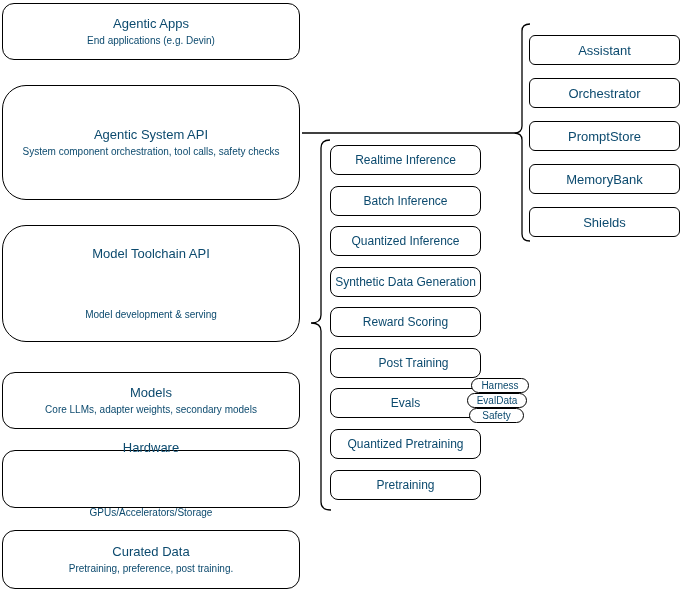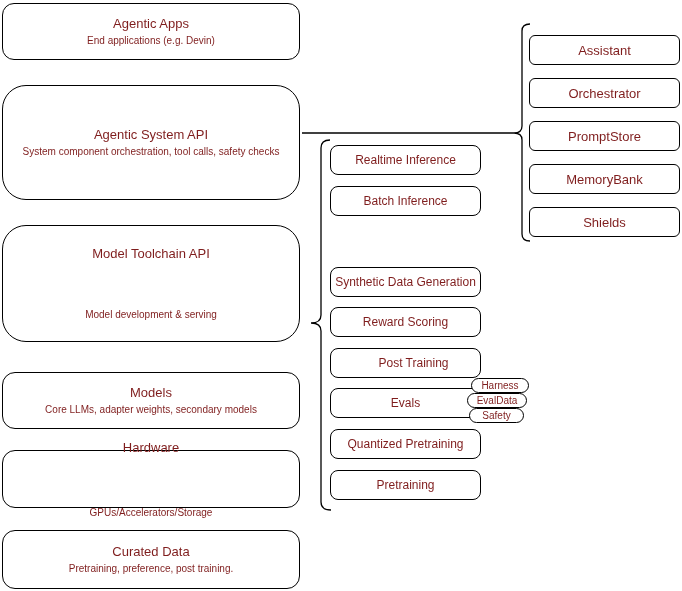--- a/index.html
+++ b/index.html
@@ -1,18 +1,18 @@
 <!DOCTYPE html>
 <html><head>
 <meta charset="utf-8">
 <style>
   html,body{margin:0;padding:0;background:#ffffff;}
   .canvas{
     position:relative;width:682px;height:591px;background:#ffffff;
-    font-family:"Liberation Sans",sans-serif;color:#7f1d1d;overflow:hidden;
+    font-family:"Liberation Sans",sans-serif;color:#0c4a6e;overflow:hidden;
   }
   .node{
     position:absolute;box-sizing:border-box;background:#ffffff;border:1.3px solid #000000;
     display:flex;flex-direction:column;align-items:center;justify-content:center;
     text-align:center;
   }
   .lbox{left:2px;width:298px;}
   .lbox .t{font-size:13px;line-height:15px;}
   .lbox .s{font-size:10px;line-height:13px;margin-top:3px;}
   .mbox{left:330px;width:151px;height:30px;border-radius:8px;font-size:12px;}
@@ -57,20 +57,23 @@
     <div class="t">Curated Data</div>
     <div class="s">Pretraining, preference, post training.</div>
   </div>
 
   <div class="node mbox" style="top:145px;">
     <span>Realtime Inference</span>
   </div>
   <div class="node mbox" style="top:186px;">
     <span>Batch Inference</span>
   </div>
+  <div class="node mbox" style="top:226px;">
+    <span>Quantized Inference</span>
+  </div>
   <div class="node mbox" style="top:267px;">
     <span>Synthetic Data Generation</span>
   </div>
   <div class="node mbox" style="top:307px;">
     <span>Reward Scoring</span>
   </div>
   <div class="node mbox" style="top:348px;padding-left:16px;">
     <span>Post Training</span>
   </div>
   <div class="node mbox" style="top:388px;">

